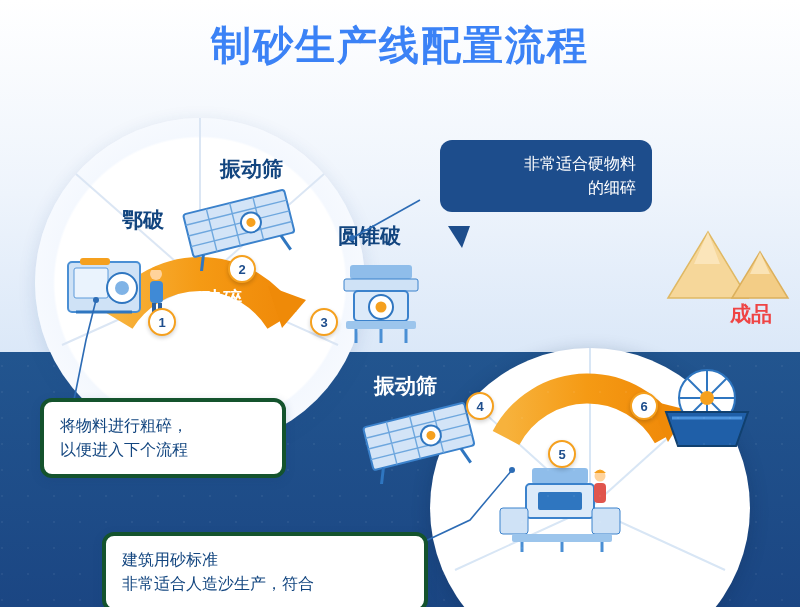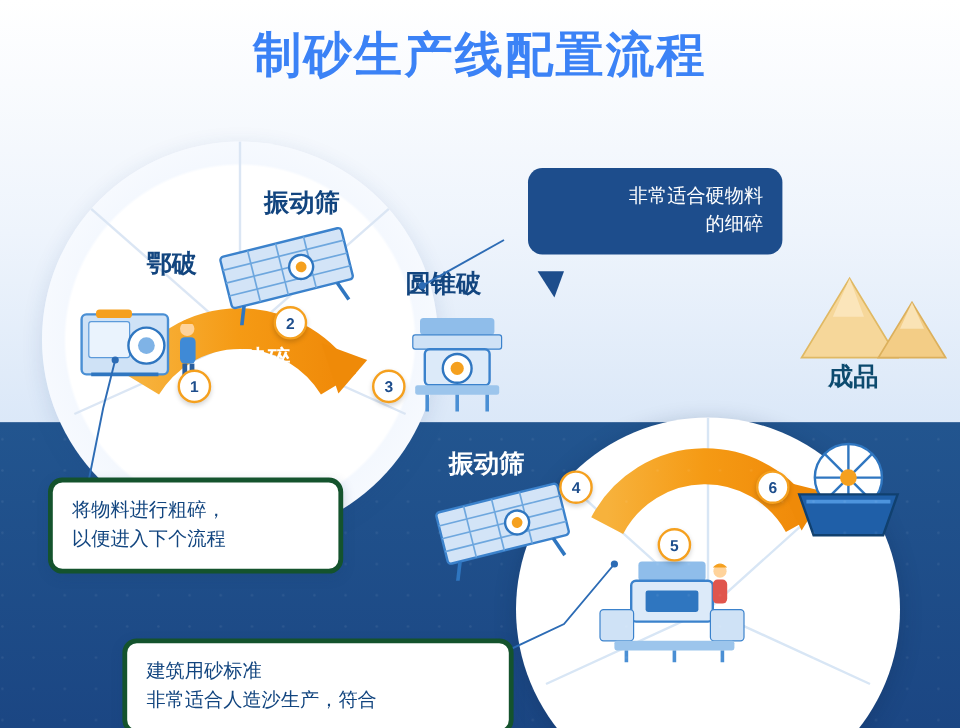--- a/index.html
+++ b/index.html
@@ -262,21 +262,21 @@
   <div class="num" style="left:630px;top:392px;">6</div>
 
   <div class="machine" style="left:660px;top:218px;">
     <svg width="130" height="86" viewBox="0 0 130 86">
       <path d="M8 80 L48 14 L88 80 Z" fill="#f6d79a" stroke="#e0b964" stroke-width="1.5"></path>
       <path d="M48 14 L60 46 L34 46 Z" fill="#fbe8c0" opacity="0.85"></path>
       <path d="M72 80 L100 34 L128 80 Z" fill="#f3cd86" stroke="#dcb05c" stroke-width="1.5"></path>
       <path d="M100 34 L110 56 L90 56 Z" fill="#fbe8c0" opacity="0.8"></path>
     </svg>
   </div>
-  <div class="lbl dark" style="left:690px;top:300px;color:#0c4a6e;">成品</div>
+  <div class="lbl dark" style="left:730px;top:300px;color:#ef4444;">成品</div>
 
   <svg class="lines">
     <g stroke="#2d6cb5" stroke-width="1.6" fill="none">
       <path d="M96 300 L86 340 L74 400"></path>
       <path d="M352 238 L420 200"></path>
       <path d="M512 470 L470 520 L402 552"></path>
     </g>
     <circle cx="96" cy="300" r="3" fill="#2d6cb5"></circle>
     <circle cx="352" cy="238" r="3" fill="#2d6cb5"></circle>
     <circle cx="512" cy="470" r="3" fill="#2d6cb5"></circle>

